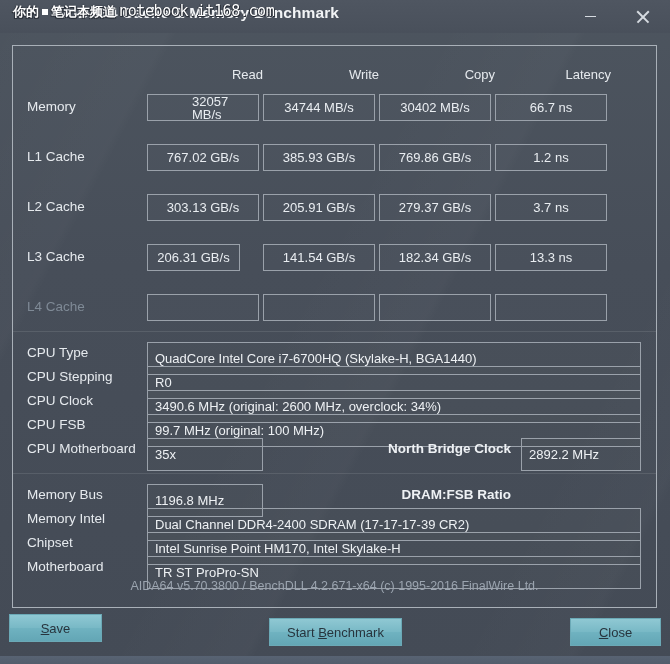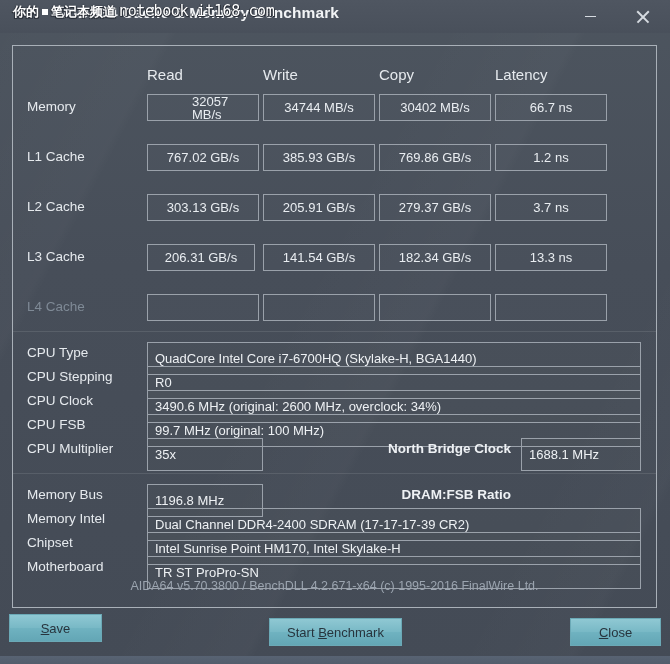--- a/index.html
+++ b/index.html
@@ -118,23 +118,23 @@
     width: 645px; height: 563px;
     border: 1px solid #a9b0b8;
     background: transparent;
   }
 
   
   .col-head {
     position: absolute;
     top: 20px;
     height: 18px;
-    font-size: 15px;
+    font-size: 13px;
     color: #e6eaee;
-    text-align: left;
+    text-align: right;
     line-height: 18px;
   }
 
   
   .vbox {
     position: absolute;
     height: 27px;
     border: 1px solid #9aa1aa;
     background: rgba(255,255,255,0.015);
     font-size: 13px;
@@ -272,42 +272,42 @@
       <div class="vbox" style="left: 134px; top: 98px; width: 112px;">767.02 GB/s</div>
       <div class="vbox" style="left: 250px; top: 98px; width: 112px;">385.93 GB/s</div>
       <div class="vbox" style="left: 366px; top: 98px; width: 112px;">769.86 GB/s</div>
       <div class="vbox" style="left: 482px; top: 98px; width: 112px;">1.2 ns</div>
       <div class="rlabel" style="top: 152px;">L2 Cache</div>
       <div class="vbox" style="left: 134px; top: 148px; width: 112px;">303.13 GB/s</div>
       <div class="vbox" style="left: 250px; top: 148px; width: 112px;">205.91 GB/s</div>
       <div class="vbox" style="left: 366px; top: 148px; width: 112px;">279.37 GB/s</div>
       <div class="vbox" style="left: 482px; top: 148px; width: 112px;">3.7 ns</div>
       <div class="rlabel" style="top: 202px;">L3 Cache</div>
-      <div class="vbox" style="left: 134px; top: 198px; width: 108px;">206.31 GB/s</div>
+      <div class="vbox" style="left: 134px; top: 198px; width: 93px;">206.31 GB/s</div>
       <div class="vbox" style="left: 250px; top: 198px; width: 112px;">141.54 GB/s</div>
       <div class="vbox" style="left: 366px; top: 198px; width: 112px;">182.34 GB/s</div>
       <div class="vbox" style="left: 482px; top: 198px; width: 112px;">13.3 ns</div>
       <div class="rlabel dim" style="top: 252px;">L4 Cache</div>
       <div class="vbox dim" style="left: 134px; top: 248px; width: 112px;"></div>
       <div class="vbox dim" style="left: 250px; top: 248px; width: 112px;"></div>
       <div class="vbox dim" style="left: 366px; top: 248px; width: 112px;"></div>
       <div class="vbox dim" style="left: 482px; top: 248px; width: 112px;"></div>
       <div class="hdivider" style="left: 0px; top: 285px; width: 643px;"></div>
       <div class="ilabel" style="top: 296px;">CPU Type</div>
       <div class="ibox" style="left: 134px; top: 296px; width: 494px;">QuadCore Intel Core i7-6700HQ  (Skylake-H, BGA1440)</div>
       <div class="ilabel" style="top: 320px;">CPU Stepping</div>
       <div class="ibox" style="left: 134px; top: 320px; width: 494px;">R0</div>
       <div class="ilabel" style="top: 344px;">CPU Clock</div>
       <div class="ibox" style="left: 134px; top: 344px; width: 494px;">3490.6 MHz  (original: 2600 MHz, overclock: 34%)</div>
       <div class="ilabel" style="top: 368px;">CPU FSB</div>
       <div class="ibox" style="left: 134px; top: 368px; width: 494px;">99.7 MHz  (original: 100 MHz)</div>
-      <div class="ilabel" style="top: 392px;">CPU Multiplier</div>
+      <div class="ilabel" style="top: 392px;">CPU Motherboard</div>
       <div class="ibox" style="left: 134px; top: 392px; width: 116px;">35x</div>
       <div class="inline-label" style="left: 300px; top: 392px; width: 198px;">North Bridge Clock</div>
-      <div class="ibox" style="left: 508px; top: 392px; width: 120px;">1688.1 MHz</div>
+      <div class="ibox" style="left: 508px; top: 392px; width: 120px;">2892.2 MHz</div>
       <div class="hdivider" style="left: 0px; top: 427px; width: 643px;"></div>
       <div class="ilabel" style="top: 438px;">Memory Bus</div>
       <div class="ibox" style="left: 134px; top: 438px; width: 116px;">1196.8 MHz</div>
       <div class="inline-label" style="left: 300px; top: 438px; width: 198px;">DRAM:FSB Ratio</div>
       <div class="ilabel" style="top: 462px;">Memory Intel</div>
       <div class="ibox" style="left: 134px; top: 462px; width: 494px;">Dual Channel DDR4-2400 SDRAM  (17-17-17-39 CR2)</div>
       <div class="ilabel" style="top: 486px;">Chipset</div>
       <div class="ibox" style="left: 134px; top: 486px; width: 494px;">Intel Sunrise Point HM170, Intel Skylake-H</div>
       <div class="ilabel" style="top: 510px;">Motherboard</div>
       <div class="ibox" style="left: 134px; top: 510px; width: 494px;">TR ST ProPro-SN</div>

